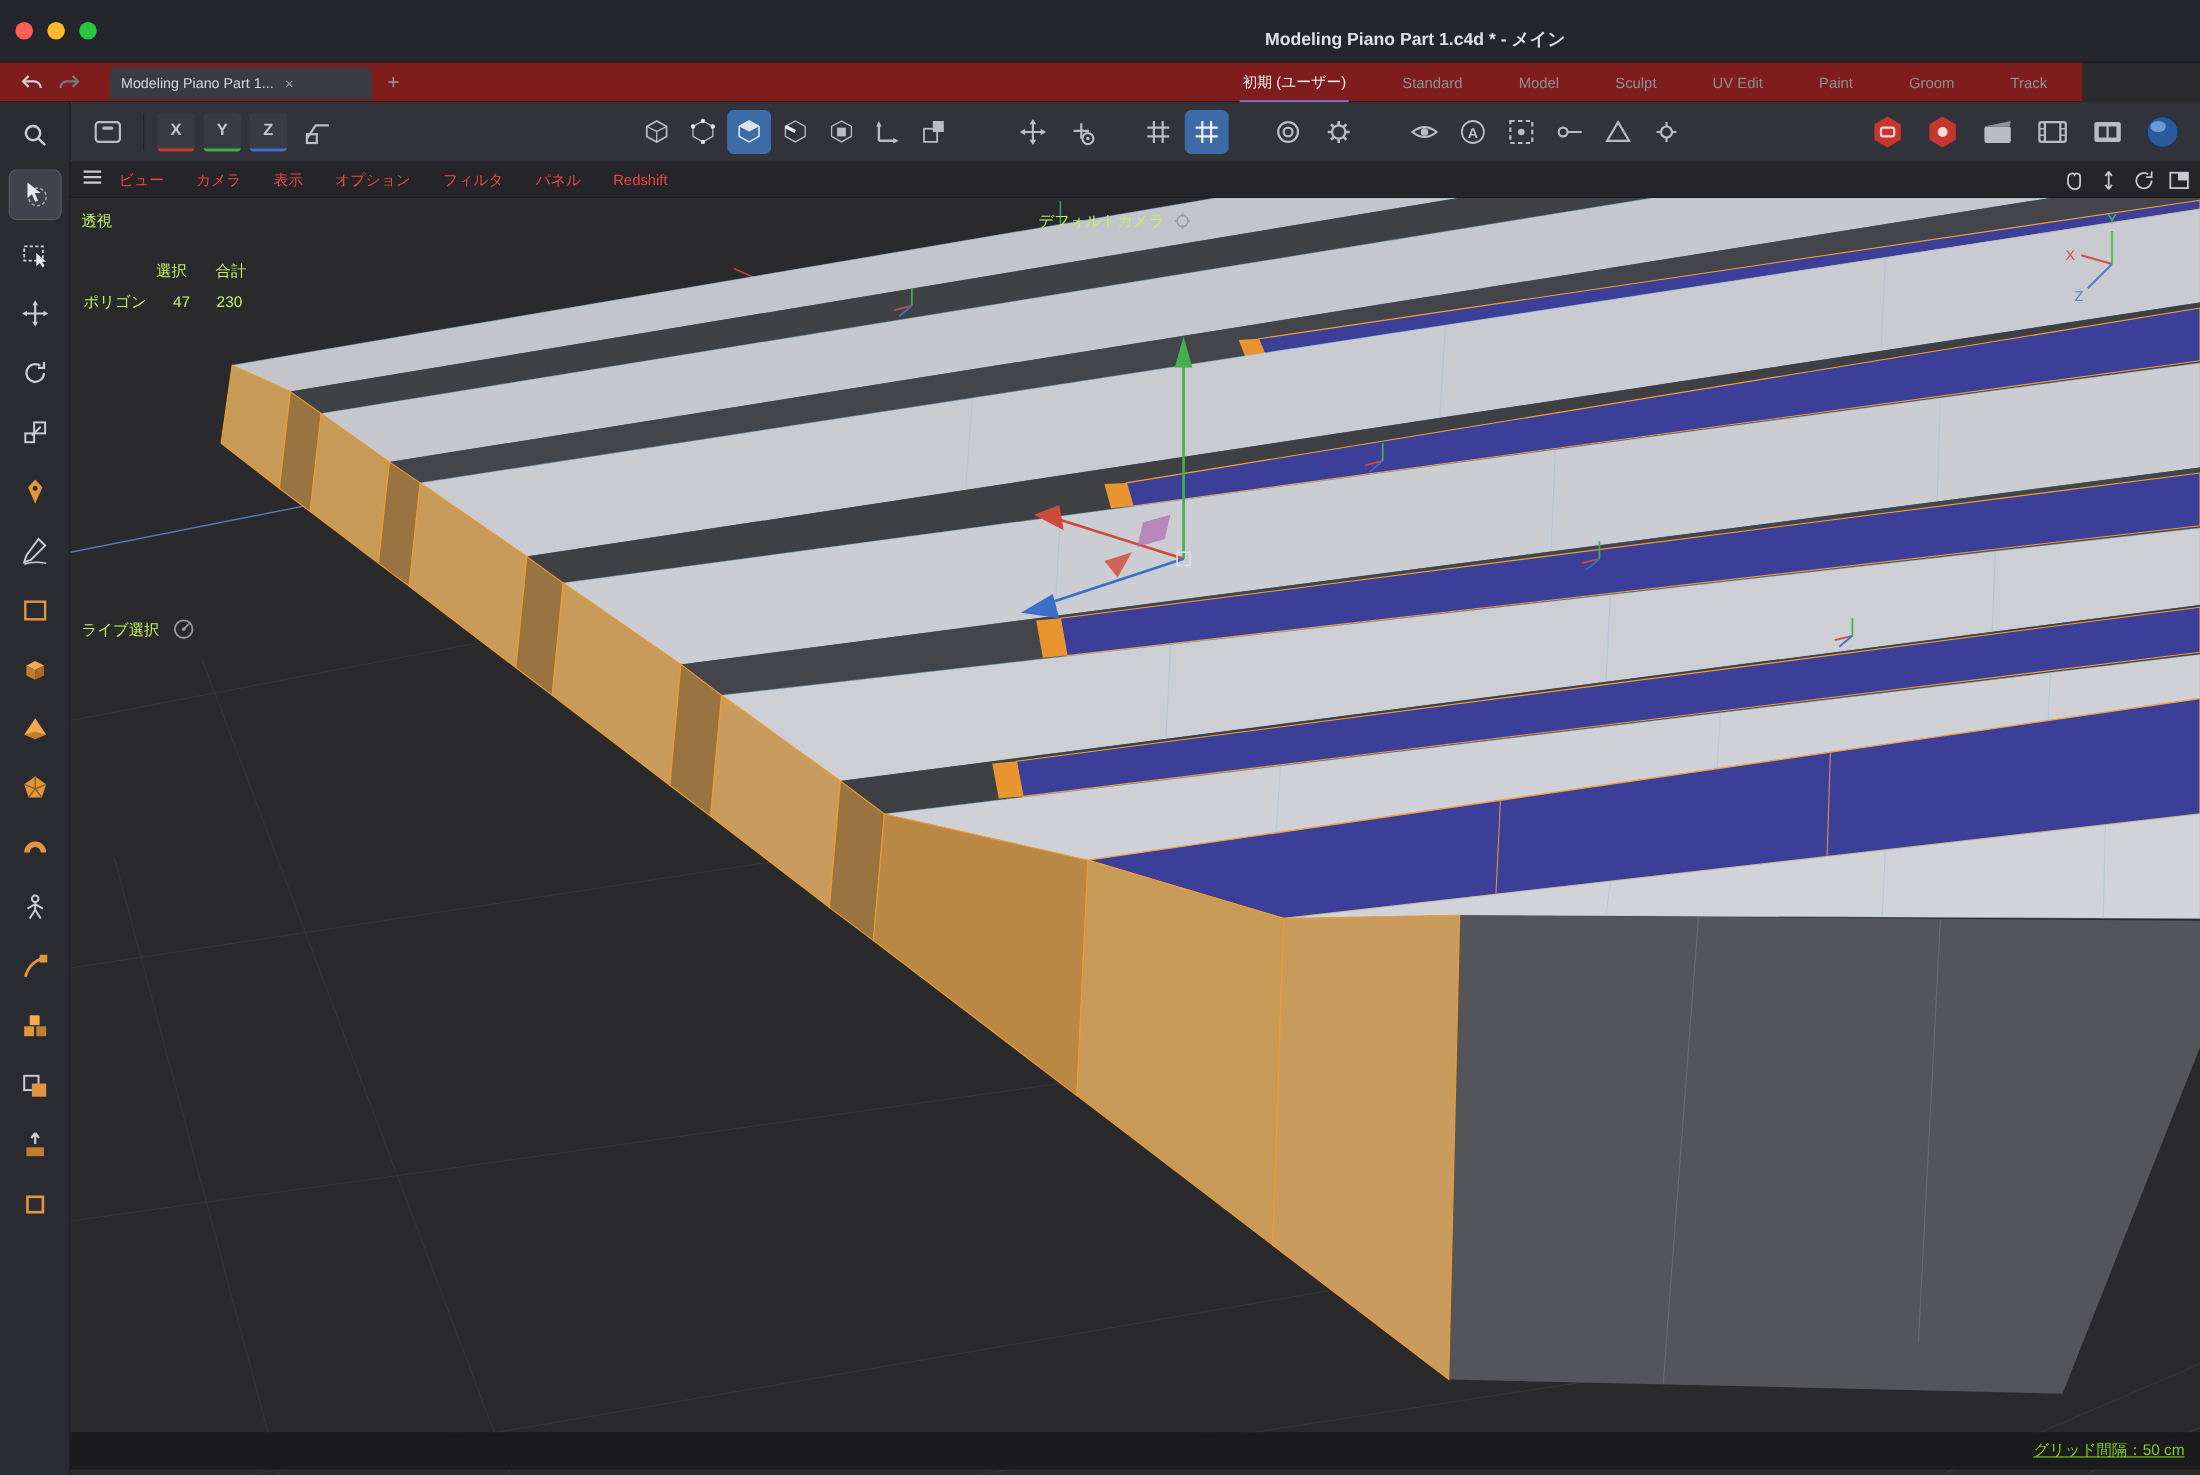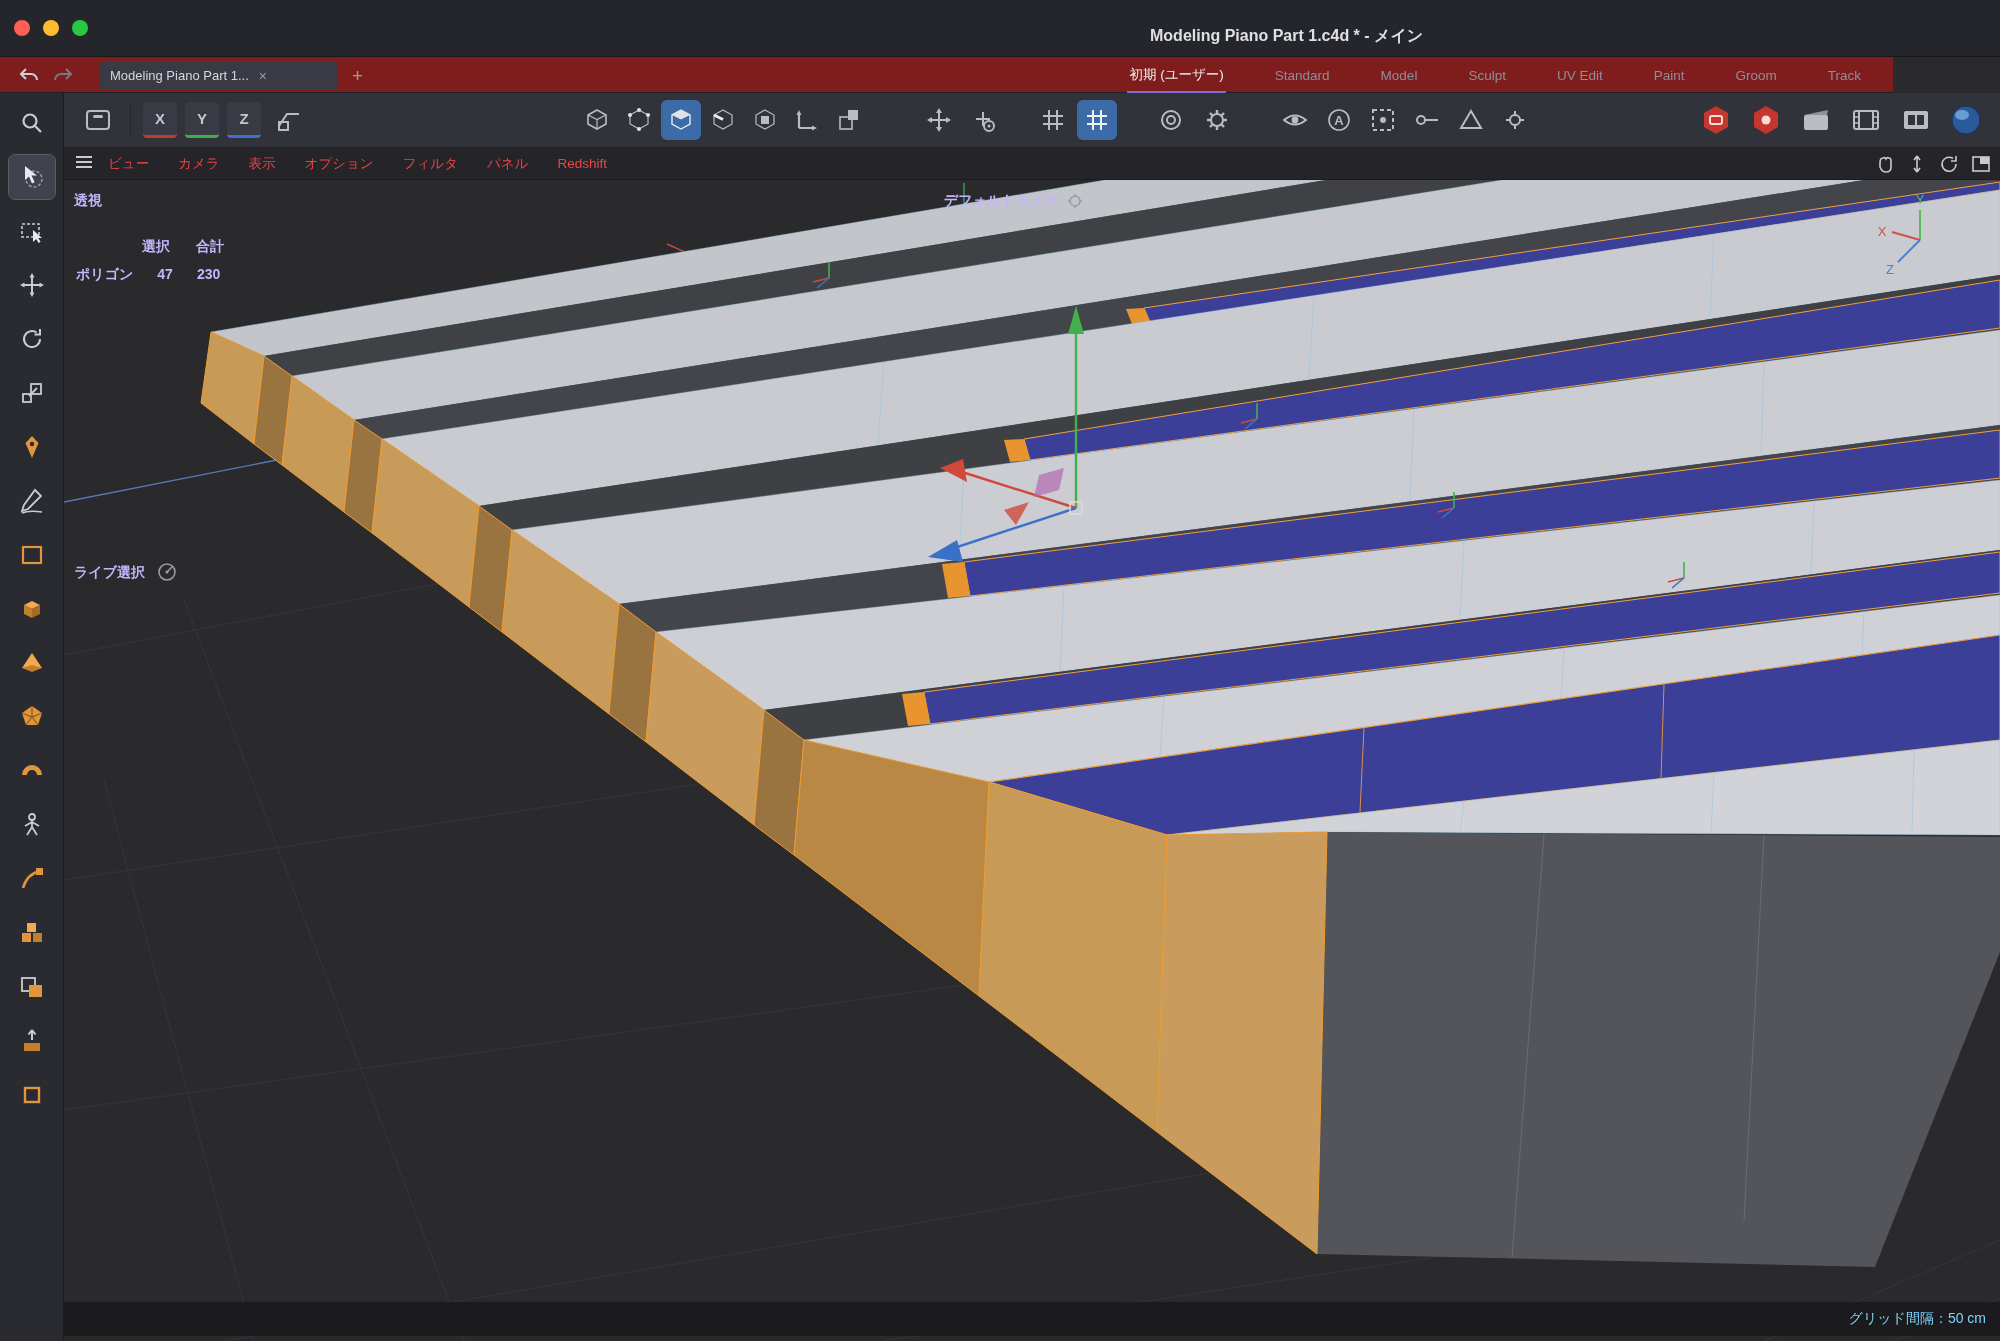--- a/index.html
+++ b/index.html
@@ -44,24 +44,24 @@
   .mr-icons { margin-left:auto; display:flex; gap:10px; margin-right:8px; }
 
   
   .sidebar { position:absolute; left:0; top:93px; width:64px; height:1248px;
     background:#2a2a31; border-right:1px solid #1c1c20; display:flex; flex-direction:column; align-items:center; padding-top:8px; }
   .sbtn { width:46px; height:44px; display:flex; align-items:center; justify-content:center; margin-bottom:10px; border-radius:6px; flex:0 0 auto;}
   .sbtn.active { background:#42424e; outline:1px solid #5c5c68; }
 
   
   .viewport { position:absolute; left:64px; top:180px; width:1936px; height:1161px; background:#2a2a2c; }
-  .ovl { position:absolute; color:#c4b5fd; font-size:14px;font-weight:bold; }
+  .ovl { position:absolute; color:#bef264; font-size:14px; }
   .statbar { position:absolute; left:0; bottom:5px; width:100%; height:34px; background:rgba(26,26,29,.92);
     display:flex; align-items:center; justify-content:flex-end; padding-right:14px; }
-  .statbar span { color:#7dd3fc; font-size:14px; }
+  .statbar span { color:#84cc16; font-size:14px;text-decoration:underline; }
   .livepill { display:flex; align-items:flex-end; gap:12px; }
 </style>
 </head>
 <body>
 
 <div class="titlebar">
   <div class="light l-red"></div>
   <div class="light l-yellow"></div>
   <div class="light l-green"></div>
   <div class="wintitle">Modeling Piano Part 1.c4d * - メイン</div>

